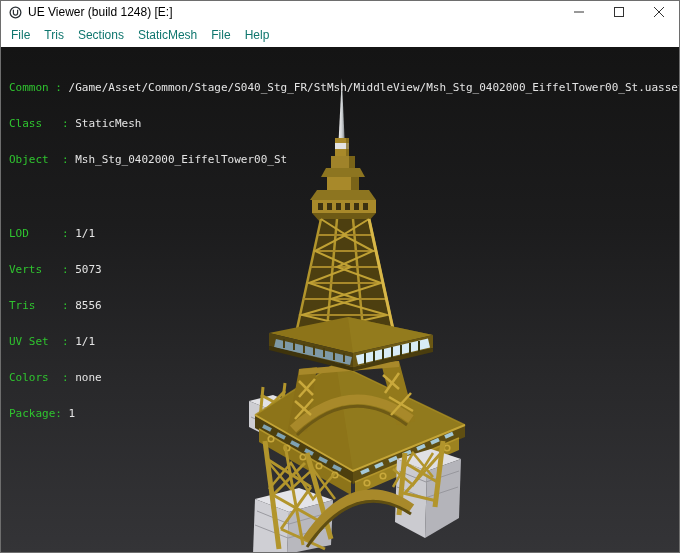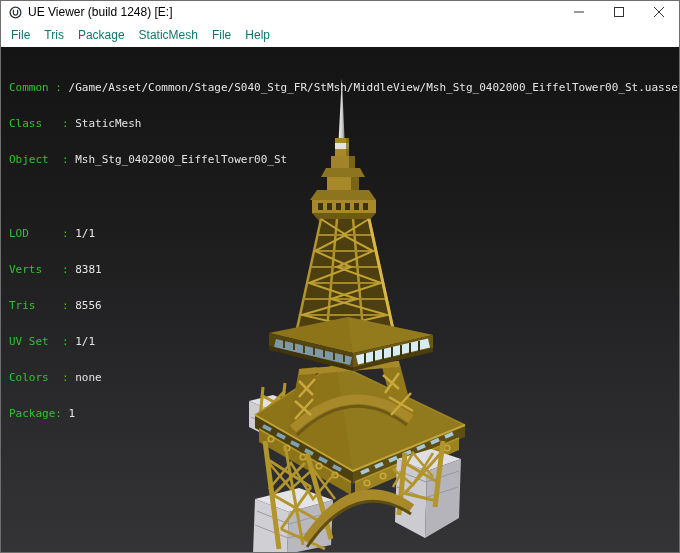--- a/index.html
+++ b/index.html
@@ -76,35 +76,35 @@
         <svg width="10" height="10" viewBox="0 0 10 10">
             <path d="M0,0 L10,10 M10,0 L0,10" stroke="#333" stroke-width="1"></path>
           </svg>
       </div>
     </div>
   </div>
 
   <div class="menubar">
     <span class="menu-item">File</span>
     <span class="menu-item">Tris</span>
-    <span class="menu-item">Package</span>
+    <span class="menu-item">Sections</span>
     <span class="menu-item">StaticMesh</span>
     <span class="menu-item">File</span>
     <span class="menu-item">Help</span>
   </div>
 
   <div class="viewport">
 
     <div class="overlay">
       <div class="ln"><span class="lbl">Common : </span><span class="val">/Game/Asset/Common/Stage/S040_Stg_FR/StMsh/MiddleView/Msh_Stg_0402000_EiffelTower00_St.uasset</span></div>
       <div class="ln"><span class="lbl">Class   : </span><span class="val">StaticMesh</span></div>
       <div class="ln"><span class="lbl">Object  : </span><span class="val">Msh_Stg_0402000_EiffelTower00_St</span></div>
       <div class="blk-gap"></div>
       <div class="ln"><span class="lbl">LOD     : </span><span class="val">1/1</span></div>
-      <div class="ln"><span class="lbl">Verts   : </span><span class="val">8381</span></div>
+      <div class="ln"><span class="lbl">Verts   : </span><span class="val">5073</span></div>
       <div class="ln"><span class="lbl">Tris    : </span><span class="val">8556</span></div>
       <div class="ln"><span class="lbl">UV Set  : </span><span class="val">1/1</span></div>
       <div class="ln"><span class="lbl">Colors  : </span><span class="val">none</span></div>
       <div class="ln"><span class="lbl">Package: </span><span class="val">1</span></div>
     </div>
 
     <svg class="canvas3d" viewBox="0 46 680 507" preserveAspectRatio="none">
       <defs>
         <linearGradient id="spireG" x1="0" y1="0" x2="1" y2="0">
           <stop offset="0" stop-color="#f0f0f0"></stop>

